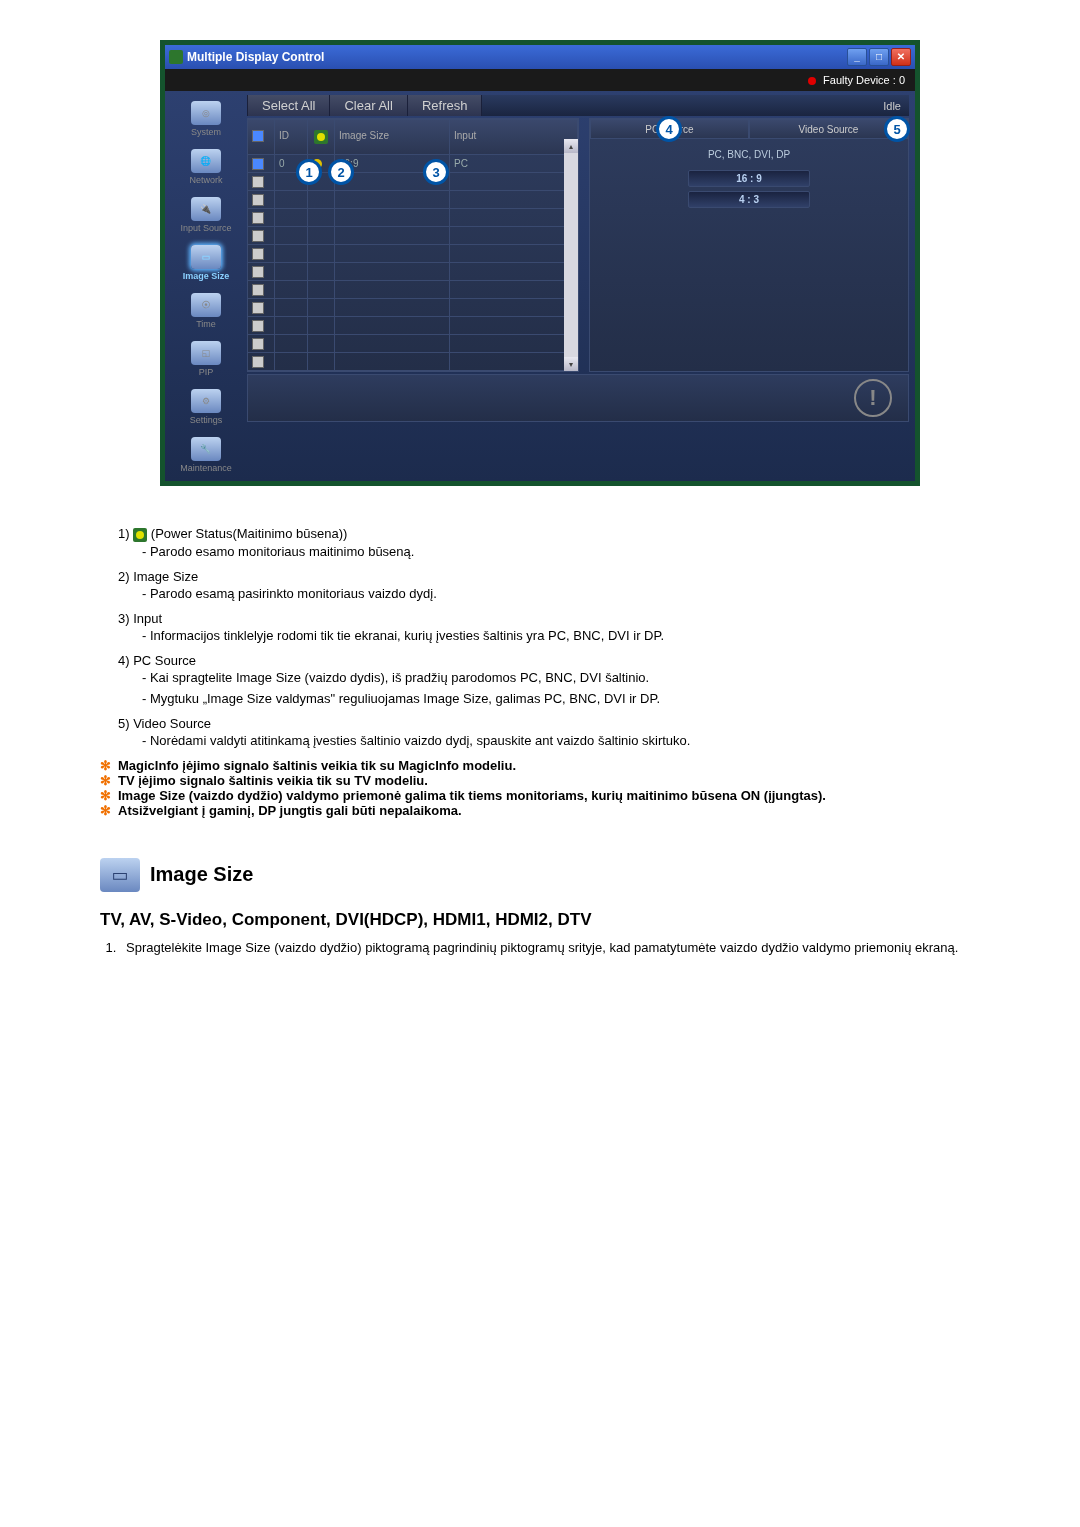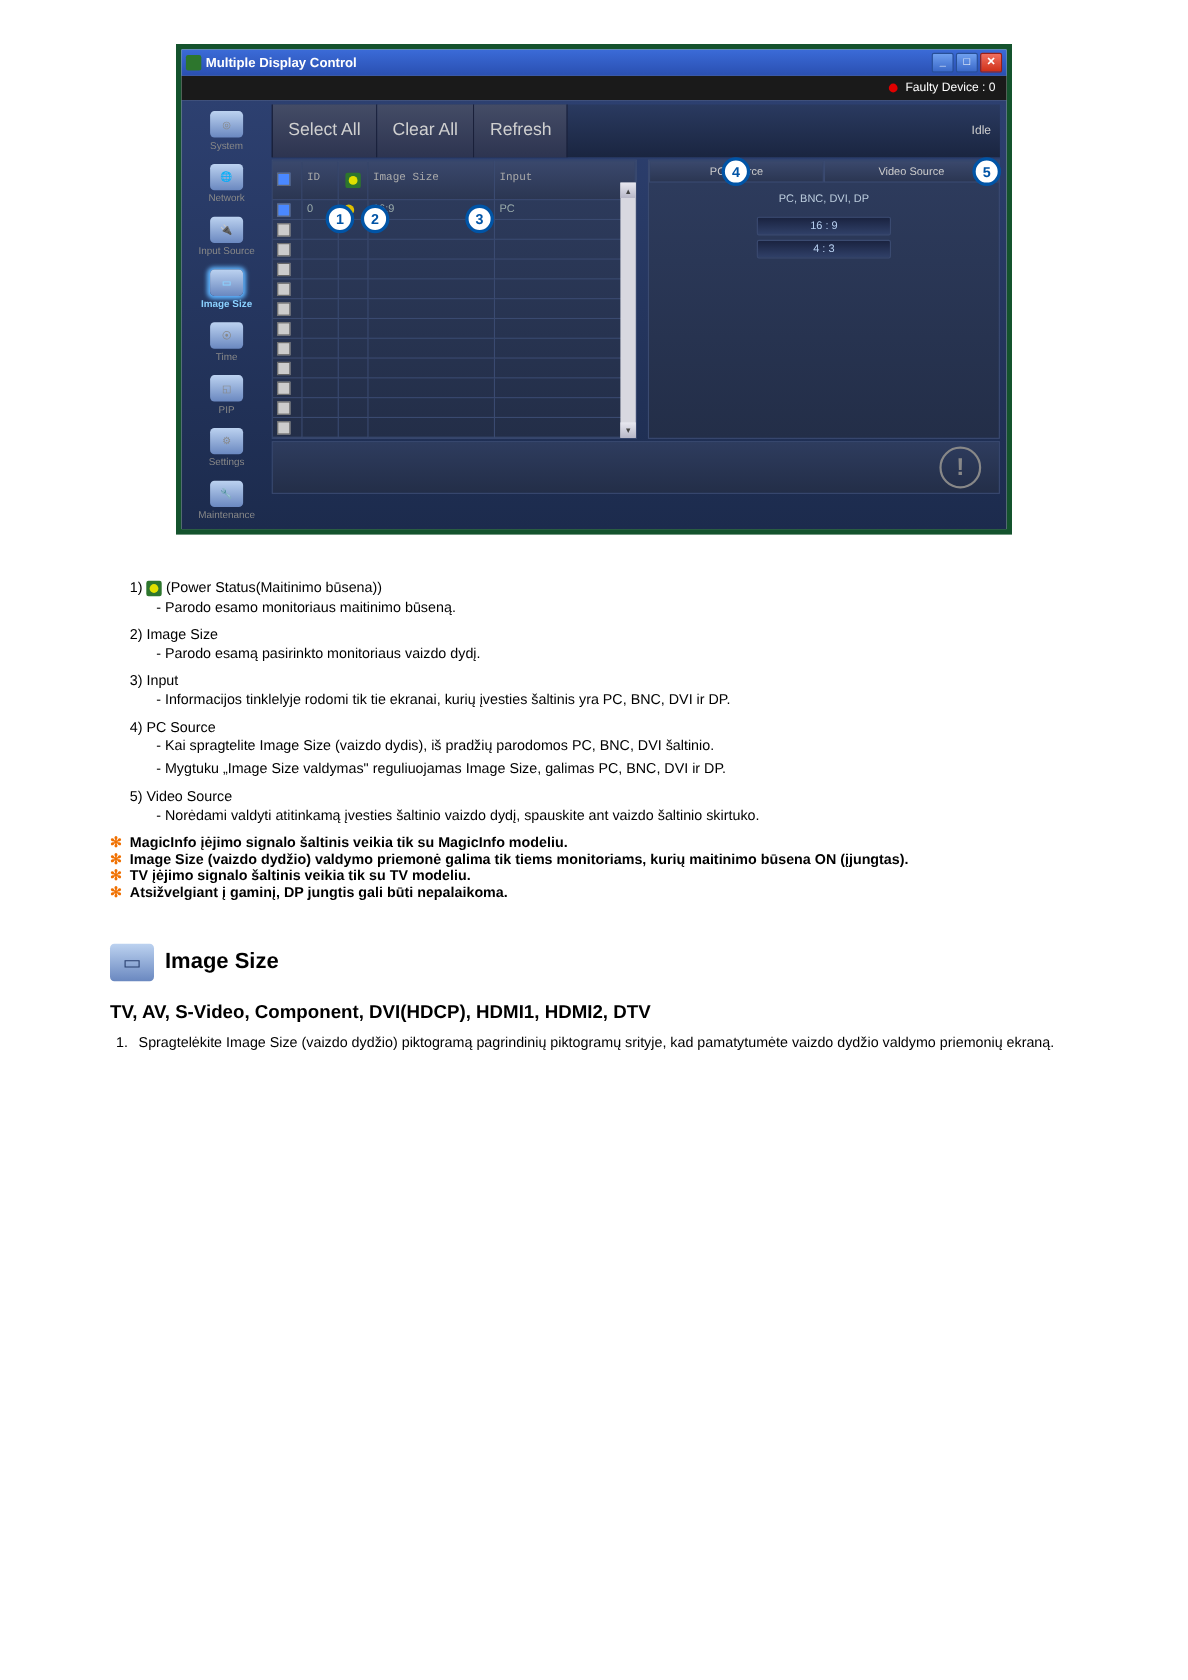--- a/index.html
+++ b/index.html
@@ -135,22 +135,22 @@
     display: flex;
     align-items: center;
     gap: 0;
     background: linear-gradient(#2a3a60, #1a2540);
     margin-bottom: 2px;
     padding-right: 8px;
   }
   .tbtn {
     background: linear-gradient(#444c66, #2d3450);
     color: #d0d0d0;
-    font-size: 16px;
-    padding: 15px 14px;
+    font-size: 13px;
+    padding: 3px 14px;
     border-right: 1px solid #1a203a;
   }
   .tbtn:first-child { border-left: 1px solid #1a203a; }
   .toolbar .idle {
     margin-left: auto;
     color: #ccc;
     font-size: 11px;
   }
   .panes {
     display: flex;
@@ -165,21 +165,20 @@
   .thead {
     display: flex;
     color: #aaa;
     font-size: 10px;
   }
   .thead > div {
     border: 1px solid #3a4a70;
     border-left: none;
     padding: 10px 4px;
     background: linear-gradient(#3a486c, #2b3652);
-    font-family: Liberation Mono, monospace;
   }
   .col-chk { width: 18px; text-align: center; }
   .col-id  { width: 24px; }
   .col-pwr { width: 18px; text-align: center; }
   .col-sz  { width: 106px; }
   .col-in  { flex: 1; }
   .trow {
     display: flex;
     height: 18px;
     font-size: 10px;
@@ -263,20 +262,21 @@
   .ratiobtn {
     width: 120px;
     margin: 4px auto;
     background: linear-gradient(#1a2340, #304068);
     color: #b8d0f0;
     font-size: 10px;
     text-align: center;
     padding: 2px 0;
     border: 1px solid #3a4a70;
     border-radius: 2px;
+    font-weight: bold;
   }
   .statusbar {
     display: flex;
     background: linear-gradient(#2e3c5e, #232e48);
     border: 1px solid #3a4a70;
     height: 46px;
     margin-top: 2px;
     align-items: center;
     justify-content: flex-end;
     padding-right: 16px;
@@ -590,22 +590,22 @@
       <p>- Kai spragtelite Image Size (vaizdo dydis), iš pradžių parodomos PC, BNC, DVI šaltinio.</p>
       <p>- Mygtuku „Image Size valdymas" reguliuojamas Image Size, galimas PC, BNC, DVI ir DP.</p>
     </li>
     <li>
       <span>5)  Video Source</span>
       <p>- Norėdami valdyti atitinkamą įvesties šaltinio vaizdo dydį, spauskite ant vaizdo šaltinio skirtuko.</p>
     </li>
   </ol>
 
   <div><span class="star">✻</span><span class="bold">MagicInfo įėjimo signalo šaltinis veikia tik su MagicInfo modeliu.</span></div>
+  <div><span class="star">✻</span><span class="bold">TV įėjimo signalo šaltinis veikia tik su TV modeliu.</span></div>
   <div><span class="star">✻</span><span class="bold">Image Size (vaizdo dydžio) valdymo priemonė galima tik tiems monitoriams, kurių maitinimo būsena ON (įjungtas).</span></div>
-  <div><span class="star">✻</span><span class="bold">TV įėjimo signalo šaltinis veikia tik su TV modeliu.</span></div>
   <div><span class="star">✻</span><span class="bold">Atsižvelgiant į gaminį, DP jungtis gali būti nepalaikoma.</span></div>
 </div>
 
 <div class="section-head">
   <div class="sicon">▭</div>
   <h2>Image Size</h2>
 </div>
 
 <h3 class="subhead-big">TV, AV, S-Video, Component, DVI(HDCP), HDMI1, HDMI2, DTV</h3>
 <ol class="plain">

